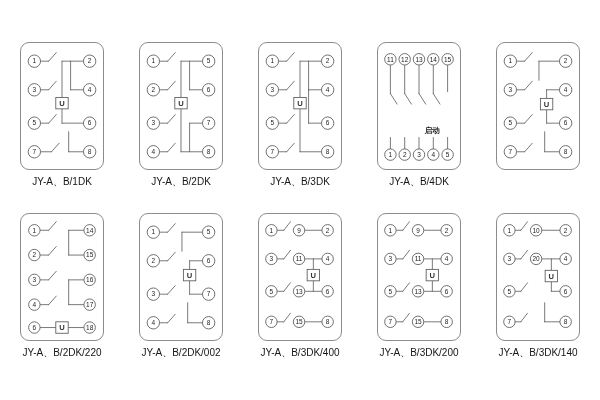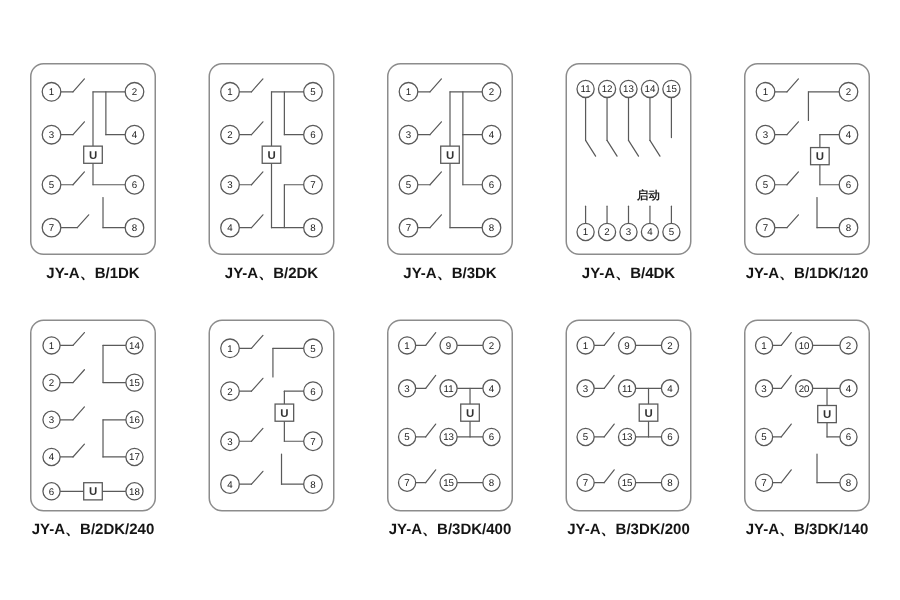--- a/index.html
+++ b/index.html
@@ -2,21 +2,21 @@
 <html><head>
 <meta charset="utf-8">
 <style>
   html,body{margin:0;padding:0;background:#fff;}
   .canvas{width:600px;height:400px;background:#ffffff;font-family:"Liberation Sans","DejaVu Sans",sans-serif;overflow:hidden;}
   .row{display:flex;justify-content:space-between;padding-left:10px;padding-right:10px;box-sizing:border-box;}
   #row-top{padding-top:42px;}
   #row-bottom{padding-top:24px;}
   .cell{display:flex;flex-direction:column;align-items:center;width:104px;}
   .panel-box{width:84px;height:128px;border:1px solid #8c8c8c;border-radius:9px;background:#fff;box-sizing:border-box;display:flex;align-items:center;justify-content:center;}
-  .panel-label{margin-top:5px;font-size:10px;font-weight:bold;color:#151515;white-space:nowrap;}
+  .panel-label{margin-top:5px;font-size:10px;font-weight:normal;color:#151515;white-space:nowrap;}
 </style>
 </head>
 <body>
 
 <div class="canvas">
   <div class="row" id="row-top">
       <div class="cell">
         <div class="panel-box">
           <svg viewBox="0 0 86 130" width="82" height="126">
             <line x1="20.5" y1="18" x2="29" y2="18" stroke="#5a5a5a" stroke-width="0.85" stroke-linecap="round"></line>
@@ -213,21 +213,20 @@
             <circle cx="72" cy="18" r="6.5" fill="#fff" stroke="#5a5a5a" stroke-width="0.9"></circle>
             <text x="72" y="20.4" text-anchor="middle" font-size="6.8" fill="#222">2</text>
             <circle cx="72" cy="48" r="6.5" fill="#fff" stroke="#5a5a5a" stroke-width="0.9"></circle>
             <text x="72" y="50.4" text-anchor="middle" font-size="6.8" fill="#222">4</text>
             <circle cx="72" cy="83" r="6.5" fill="#fff" stroke="#5a5a5a" stroke-width="0.9"></circle>
             <text x="72" y="85.4" text-anchor="middle" font-size="6.8" fill="#222">6</text>
             <circle cx="72" cy="113" r="6.5" fill="#fff" stroke="#5a5a5a" stroke-width="0.9"></circle>
             <text x="72" y="115.4" text-anchor="middle" font-size="6.8" fill="#222">8</text>
           </svg>
         </div>
-        <div class="panel-label">JY-A、B/1DK/120</div>
       </div>
     </div>
   <div class="row" id="row-bottom">
       <div class="cell">
         <div class="panel-box">
           <svg viewBox="0 0 86 130" width="82" height="126">
             <line x1="20" y1="16" x2="29" y2="16" stroke="#5a5a5a" stroke-width="0.85" stroke-linecap="round"></line>
             <line x1="29" y1="16" x2="37" y2="7" stroke="#5a5a5a" stroke-width="0.85" stroke-linecap="round"></line>
             <line x1="20" y1="42" x2="29" y2="42" stroke="#5a5a5a" stroke-width="0.85" stroke-linecap="round"></line>
             <line x1="29" y1="42" x2="37" y2="33" stroke="#5a5a5a" stroke-width="0.85" stroke-linecap="round"></line>
@@ -260,21 +259,21 @@
             <circle cx="72" cy="42" r="6" fill="#fff" stroke="#5a5a5a" stroke-width="0.9"></circle>
             <text x="72" y="44.4" text-anchor="middle" font-size="6.8" fill="#222">15</text>
             <circle cx="72" cy="68" r="6" fill="#fff" stroke="#5a5a5a" stroke-width="0.9"></circle>
             <text x="72" y="70.4" text-anchor="middle" font-size="6.8" fill="#222">16</text>
             <circle cx="72" cy="94" r="6" fill="#fff" stroke="#5a5a5a" stroke-width="0.9"></circle>
             <text x="72" y="96.4" text-anchor="middle" font-size="6.8" fill="#222">17</text>
             <circle cx="72" cy="118" r="6" fill="#fff" stroke="#5a5a5a" stroke-width="0.9"></circle>
             <text x="72" y="120.4" text-anchor="middle" font-size="6.8" fill="#222">18</text>
           </svg>
         </div>
-        <div class="panel-label">JY-A、B/2DK/240</div>
+        <div class="panel-label">JY-A、B/2DK/220</div>
       </div>
       <div class="cell">
         <div class="panel-box">
           <svg viewBox="0 0 86 130" width="82" height="126">
             <line x1="20.5" y1="18" x2="29" y2="18" stroke="#5a5a5a" stroke-width="0.85" stroke-linecap="round"></line>
             <line x1="29" y1="18" x2="37" y2="9" stroke="#5a5a5a" stroke-width="0.85" stroke-linecap="round"></line>
             <line x1="65.5" y1="18" x2="44" y2="18" stroke="#5a5a5a" stroke-width="0.85" stroke-linecap="round"></line>
             <line x1="44" y1="18" x2="44" y2="38" stroke="#5a5a5a" stroke-width="0.85" stroke-linecap="round"></line>
             <line x1="20.5" y1="48" x2="29" y2="48" stroke="#5a5a5a" stroke-width="0.85" stroke-linecap="round"></line>
             <line x1="29" y1="48" x2="37" y2="39" stroke="#5a5a5a" stroke-width="0.85" stroke-linecap="round"></line>
@@ -301,20 +300,21 @@
             <circle cx="72" cy="18" r="6.5" fill="#fff" stroke="#5a5a5a" stroke-width="0.9"></circle>
             <text x="72" y="20.4" text-anchor="middle" font-size="6.8" fill="#222">5</text>
             <circle cx="72" cy="48" r="6.5" fill="#fff" stroke="#5a5a5a" stroke-width="0.9"></circle>
             <text x="72" y="50.4" text-anchor="middle" font-size="6.8" fill="#222">6</text>
             <circle cx="72" cy="83" r="6.5" fill="#fff" stroke="#5a5a5a" stroke-width="0.9"></circle>
             <text x="72" y="85.4" text-anchor="middle" font-size="6.8" fill="#222">7</text>
             <circle cx="72" cy="113" r="6.5" fill="#fff" stroke="#5a5a5a" stroke-width="0.9"></circle>
             <text x="72" y="115.4" text-anchor="middle" font-size="6.8" fill="#222">8</text>
           </svg>
         </div>
+        <div class="panel-label">JY-A、B/2DK/002</div>
       </div>
       <div class="cell">
         <div class="panel-box">
           <svg viewBox="0 0 86 130" width="82" height="126">
             <line x1="19" y1="16" x2="26" y2="16" stroke="#5a5a5a" stroke-width="0.85" stroke-linecap="round"></line>
             <line x1="26" y1="16" x2="33" y2="7" stroke="#5a5a5a" stroke-width="0.85" stroke-linecap="round"></line>
             <line x1="48" y1="16" x2="66" y2="16" stroke="#5a5a5a" stroke-width="0.85" stroke-linecap="round"></line>
             <line x1="19" y1="46" x2="26" y2="46" stroke="#5a5a5a" stroke-width="0.85" stroke-linecap="round"></line>
             <line x1="26" y1="46" x2="33" y2="37" stroke="#5a5a5a" stroke-width="0.85" stroke-linecap="round"></line>
             <line x1="48" y1="46" x2="66" y2="46" stroke="#5a5a5a" stroke-width="0.85" stroke-linecap="round"></line>

